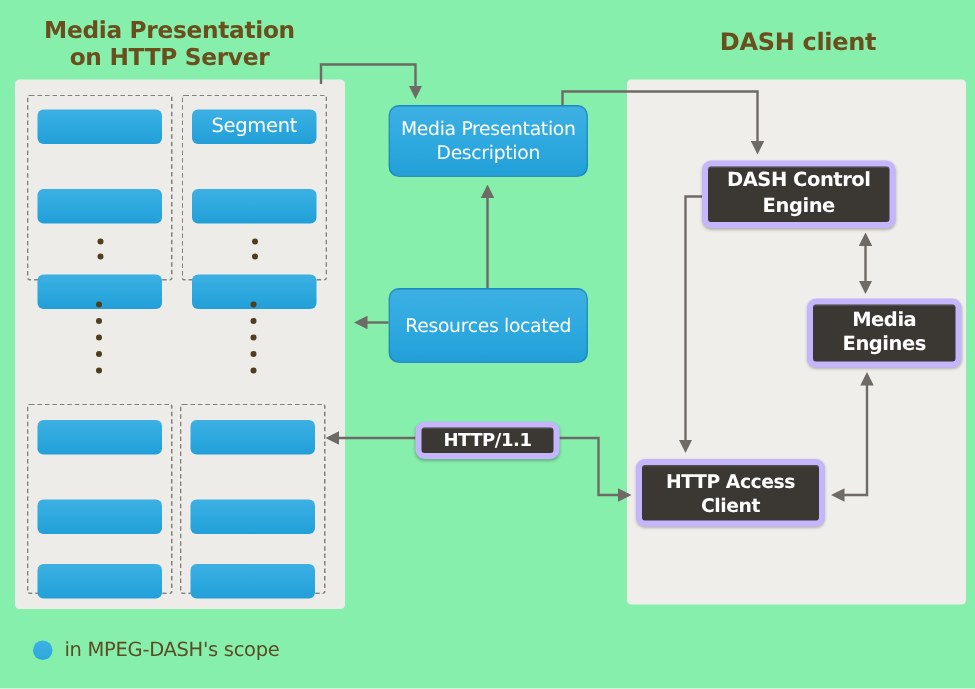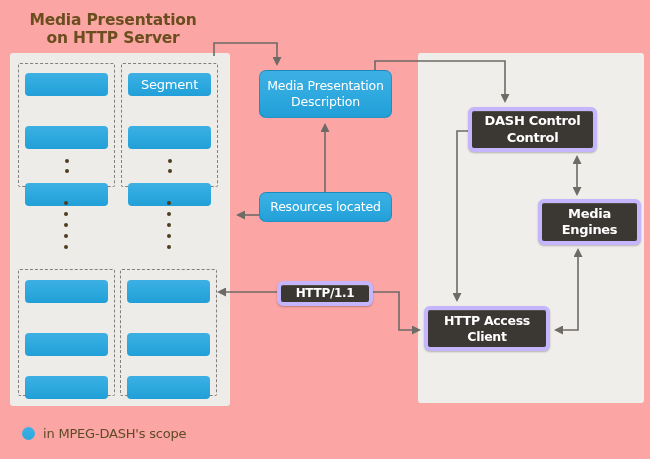--- a/index.html
+++ b/index.html
@@ -1,17 +1,17 @@
 <!DOCTYPE html>
 <html style="--accent-blue: #2CA8DE; --dark-box: #3B3733; --title-brown: #6B4E1E; --arrow-gray: #6E6A66;"><head>
 <meta charset="utf-8">
 <style>
   html,body{margin:0;padding:0;background:#fff;}
   .stage{
-    position:relative;width:650px;height:459px;background:#fca5a5;overflow:hidden;
+    position:relative;width:650px;height:459px;background:#86efac;overflow:hidden;
     font-family:"DejaVu Sans","Liberation Sans",sans-serif;
   }
   
   .panel{position:absolute;border-radius:3px;}
   .panel.left{left:10px;top:53px;width:220px;height:353px;background:#edece9;}
   .panel.right{left:418px;top:53px;width:226px;height:350px;background:#f0eeeb;}
   
   .diagram-title{
     position:absolute;text-align:center;font-weight:bold;
     color:var(--title-brown,#6B4E1E);font-size:15.5px;line-height:1.18;letter-spacing:-0.2px;
@@ -44,21 +44,21 @@
   .dot{width:4px;height:4px;border-radius:50%;background:#4f3e1e;flex:none;}
   
   .node-blue{
     position:absolute;border-radius:7px;box-sizing:border-box;
     background:linear-gradient(180deg,#3db0e3,var(--accent-blue,#2CA8DE) 60%,#239fd8);
     border:1px solid rgba(18,110,155,.45);
     display:flex;flex-direction:column;align-items:center;justify-content:center;
     color:#fff;font-size:12.5px;line-height:1.28;text-align:center;letter-spacing:-0.2px;
   }
   .node-mpd{left:259px;top:70px;width:133px;height:48px;}
-  .node-resources{left:259px;top:192px;width:133px;height:30px;}
+  .node-resources{left:259px;top:192px;width:133px;height:50px;}
   
   .node-dark{
     position:absolute;border-radius:6px;box-sizing:border-box;
     background:var(--dark-box,#3B3733);border:4px solid #c4b5fd;
     box-shadow:inset 0 1px 0 rgba(255,255,255,.12),0 1px 2px rgba(0,0,0,.25);
     display:flex;flex-direction:column;align-items:center;justify-content:center;
     color:#fff;font-size:13px;line-height:1.25;text-align:center;font-weight:600;letter-spacing:-0.3px;
   }
   .node-http11{left:277px;top:281px;width:96px;height:25px;font-size:12px;}
   .node-dce{left:468px;top:107px;width:129px;height:45px;}
@@ -106,20 +106,21 @@
     <path class="conn" d="M373,292 L399,292 L399,330 L419,330" marker-end="url(#ah)"></path>
     <path class="conn" d="M577,157 L577,194" marker-start="url(#ahs)" marker-end="url(#ah)"></path>
     <path class="conn" d="M468,131 L457,131 L457,300" marker-end="url(#ah)"></path>
     <path class="conn" d="M578,250 L578,330 L556,330" marker-start="url(#ahs)" marker-end="url(#ah)"></path>
   </svg>
 
   <div class="diagram-title title-server">
     <span>Media Presentation</span>
     <span>on HTTP Server</span>
   </div>
+  <div class="diagram-title title-client">DASH client</div>
 
   <div class="seg-group sg-tl">
     <div class="segment"></div>
     <div class="seg-gap"></div>
     <div class="segment"></div>
     <div class="dots-inline">
         <i class="dot"></i>
         <i class="dot"></i>
       </div>
     <div class="segment"></div>
@@ -173,21 +174,21 @@
     <span>Media Presentation</span>
     <span>Description</span>
   </div>
   <div class="node-blue node-resources">
     <span>Resources located</span>
   </div>
 
   <div class="node-dark node-http11">HTTP/1.1</div>
   <div class="node-dark node-dce">
     <span>DASH Control</span>
-    <span>Control</span>
+    <span>Engine</span>
   </div>
   <div class="node-dark node-me">Media Engines</div>
   <div class="node-dark node-hac">HTTP Access Client</div>
 
 
   <div class="legend">
     <span class="legend-dot"></span>
     <span class="legend-label">in MPEG-DASH's scope</span>
   </div>
 

